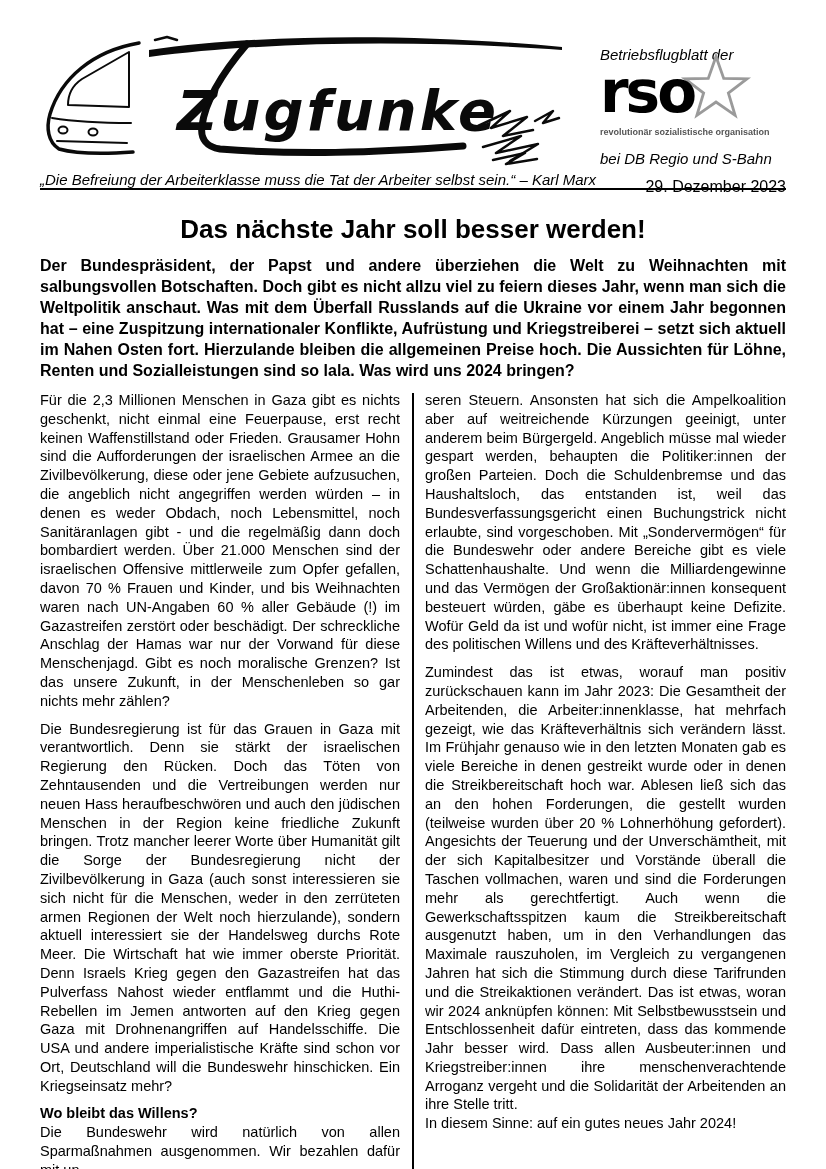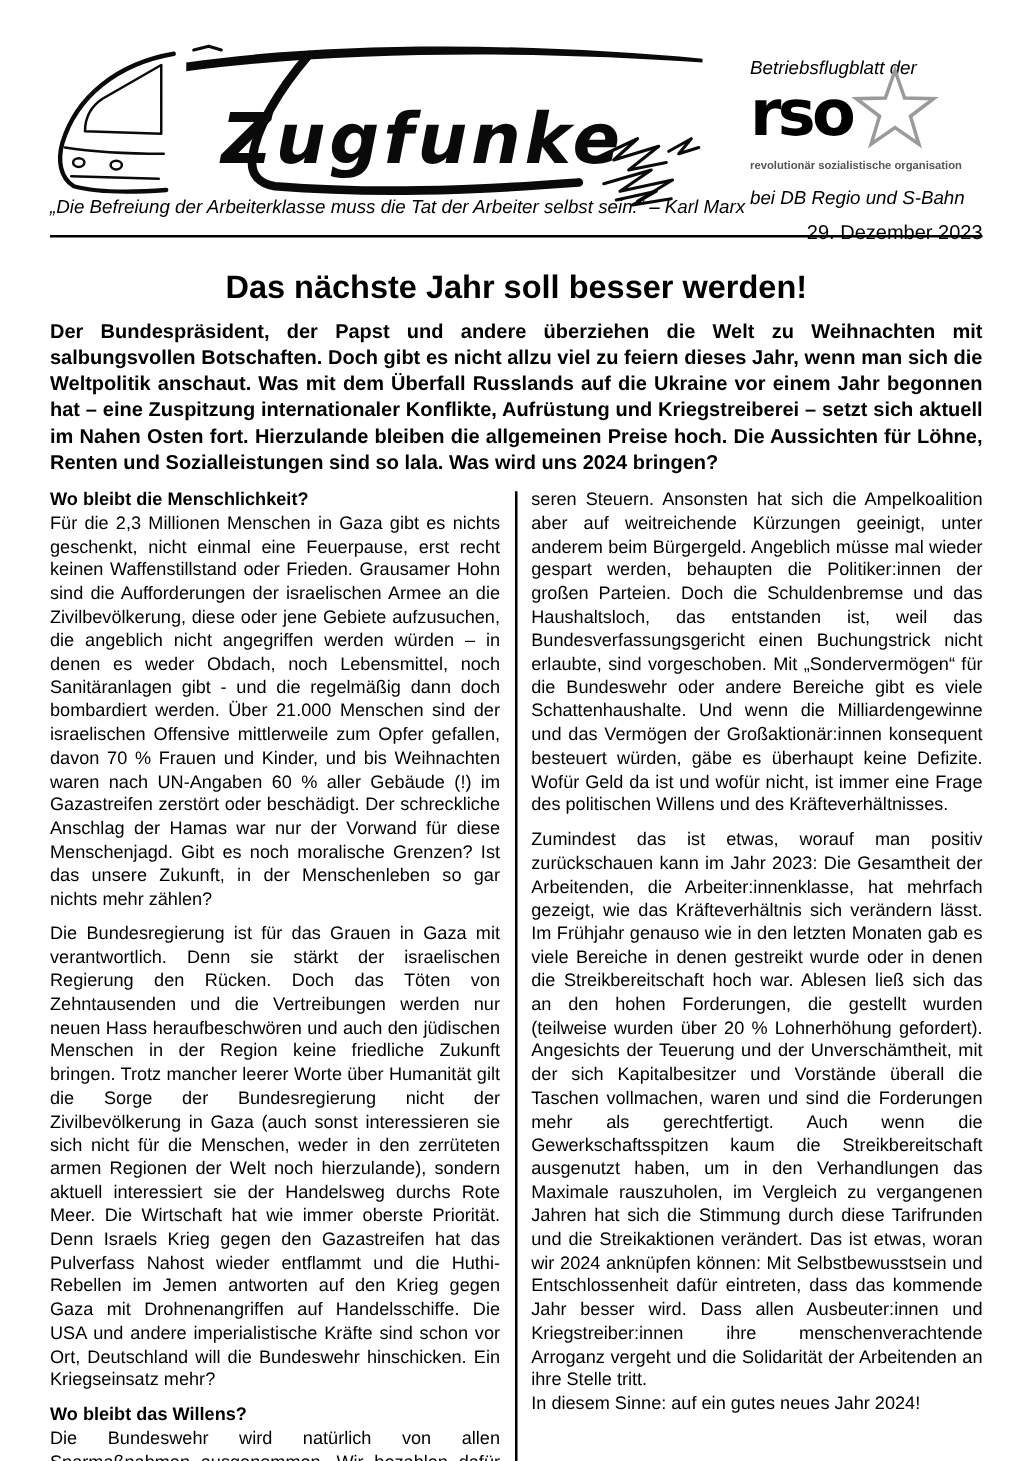--- a/index.html
+++ b/index.html
@@ -11,24 +11,24 @@
   
   .header { position:relative; height:190px; }
   .logo-svg { position:absolute; left:35px; top:26px; width:530px; height:140px; }
   .logo-word { font-family:"DejaVu Sans", sans-serif; font-style:italic; font-weight:600;
                font-size:56px; letter-spacing:3px; fill:#0a0a0a; }
   .pub { position:absolute; left:600px; top:46px; width:200px; }
   .pub-line { font-size:15px; font-style:italic; }
   .rso-row { position:relative; height:56px; margin-top:4px; }
   .star-svg { position:absolute; left:78px; top:-16px; width:76px; height:76px; }
   .rso-abbr { position:relative; display:inline-block; font-family:"DejaVu Sans", sans-serif;
-              font-size:51px; font-weight:bold; letter-spacing:-3px; line-height:50px; }
+              font-size:58px; font-weight:bold; letter-spacing:-3px; line-height:50px; }
   .org-full { font-size:9px; font-weight:bold; color:#555; margin-top:4px; white-space:nowrap; }
   .org-context { font-size:15px; font-style:italic; margin-top:13px; }
-  .quote { position:absolute; left:40px; top:157px; font-size:15px; font-style:italic; }
+  .quote { position:absolute; left:40px; top:171px; font-size:15px; font-style:italic; }
   .date  { position:absolute; right:40px; top:178px; font-size:16px; }
   .rule  { position:absolute; left:40px; right:40px; top:188px; border-top:2px solid #000; }
   
   .headline { margin:24px 40px 10px; text-align:center; font-size:26px; font-weight:bold; }
   .intro { margin:0 40px 10px; font-size:16px; font-weight:bold; line-height:21px;
            text-align:justify; }
   .cols { display:flex; align-items:stretch; margin:0 40px; }
   .col-left  { flex:none; width:360px; }
   .divider   { flex:none; width:2px; background:#000; margin:2px 11px 6px 12px; }
   .col-right { flex:1; min-width:0; }
@@ -90,21 +90,20 @@
     <div class="rule"></div>
   </header>
 
   <h1 class="headline">Das nächste Jahr soll besser werden!</h1>
 
   <p class="intro">Der Bundespräsident, der Papst und andere überziehen die Welt zu Weihnachten mit salbungsvollen Botschaften. Doch gibt es nicht allzu viel zu feiern dieses Jahr, wenn man sich die Weltpolitik anschaut. Was mit dem Überfall Russlands auf die Ukraine vor einem Jahr begonnen hat – eine Zuspitzung internationaler Konflikte, Aufrüstung und Kriegstreiberei – setzt sich aktuell im Nahen Osten fort. Hierzulande bleiben die allgemeinen Preise hoch. Die Aussichten für Löhne, Renten und Sozialleistungen sind so lala. Was wird uns 2024 bringen?</p>
 
   <div class="cols">
 
     <div class="col-left">
-      <h2>Wo bleibt die Menschlichkeit?</h2>
       <p>Für die 2,3 Millionen Menschen in Gaza gibt es nichts geschenkt, nicht einmal eine Feuerpause, erst recht keinen Waffenstillstand oder Frieden. Grausamer Hohn sind die Aufforderungen der israelischen Armee an die Zivilbevölkerung, diese oder jene Gebiete aufzusuchen, die angeblich nicht angegriffen werden würden – in denen es weder Obdach, noch Lebensmittel, noch Sanitäranlagen gibt - und die regelmäßig dann doch bombardiert werden. Über 21.000 Menschen sind der israelischen Offensive mittlerweile zum Opfer gefallen, davon 70 % Frauen und Kinder, und bis Weihnachten waren nach UN-Angaben 60 % aller Gebäude (!) im Gazastreifen zerstört oder beschädigt. Der schreckliche Anschlag der Hamas war nur der Vorwand für diese Menschenjagd. Gibt es noch moralische Grenzen? Ist das unsere Zukunft, in der Menschenleben so gar nichts mehr zählen?</p>
       <p>Die Bundesregierung ist für das Grauen in Gaza mit verantwortlich. Denn sie stärkt der israelischen Regierung den Rücken. Doch das Töten von Zehntausenden und die Vertreibungen werden nur neuen Hass heraufbeschwören und auch den jüdischen Menschen in der Region keine friedliche Zukunft bringen. Trotz mancher leerer Worte über Humanität gilt die Sorge der Bundesregierung nicht der Zivilbevölkerung in Gaza (auch sonst interessieren sie sich nicht für die Menschen, weder in den zerrüteten armen Regionen der Welt noch hierzulande), sondern aktuell interessiert sie der Handelsweg durchs Rote Meer. Die Wirtschaft hat wie immer oberste Priorität. Denn Israels Krieg gegen den Gazastreifen hat das Pulverfass Nahost wieder entflammt und die Huthi-Rebellen im Jemen antworten auf den Krieg gegen Gaza mit Drohnenangriffen auf Handelsschiffe. Die USA und andere imperialistische Kräfte sind schon vor Ort, Deutschland will die Bundeswehr hinschicken. Ein Kriegseinsatz mehr?</p>
       <h2>Wo bleibt das Willens?</h2>
       <p>Die Bundeswehr wird natürlich von allen Sparmaßnahmen ausgenommen. Wir bezahlen dafür mit un-</p>
     </div>
 
     <div class="divider"></div>
 
     <div class="col-right">
       <p>seren Steuern. Ansonsten hat sich die Ampelkoalition aber auf weitreichende Kürzungen geeinigt, unter anderem beim Bürgergeld. Angeblich müsse mal wieder gespart werden, behaupten die Politiker:innen der großen Parteien. Doch die Schuldenbremse und das Haushaltsloch, das entstanden ist, weil das Bundesverfassungsgericht einen Buchungstrick nicht erlaubte, sind vorgeschoben. Mit „Sondervermögen“ für die Bundeswehr oder andere Bereiche gibt es viele Schattenhaushalte. Und wenn die Milliardengewinne und das Vermögen der Großaktionär:innen konsequent besteuert würden, gäbe es überhaupt keine Defizite. Wofür Geld da ist und wofür nicht, ist immer eine Frage des politischen Willens und des Kräfteverhältnisses.</p>

